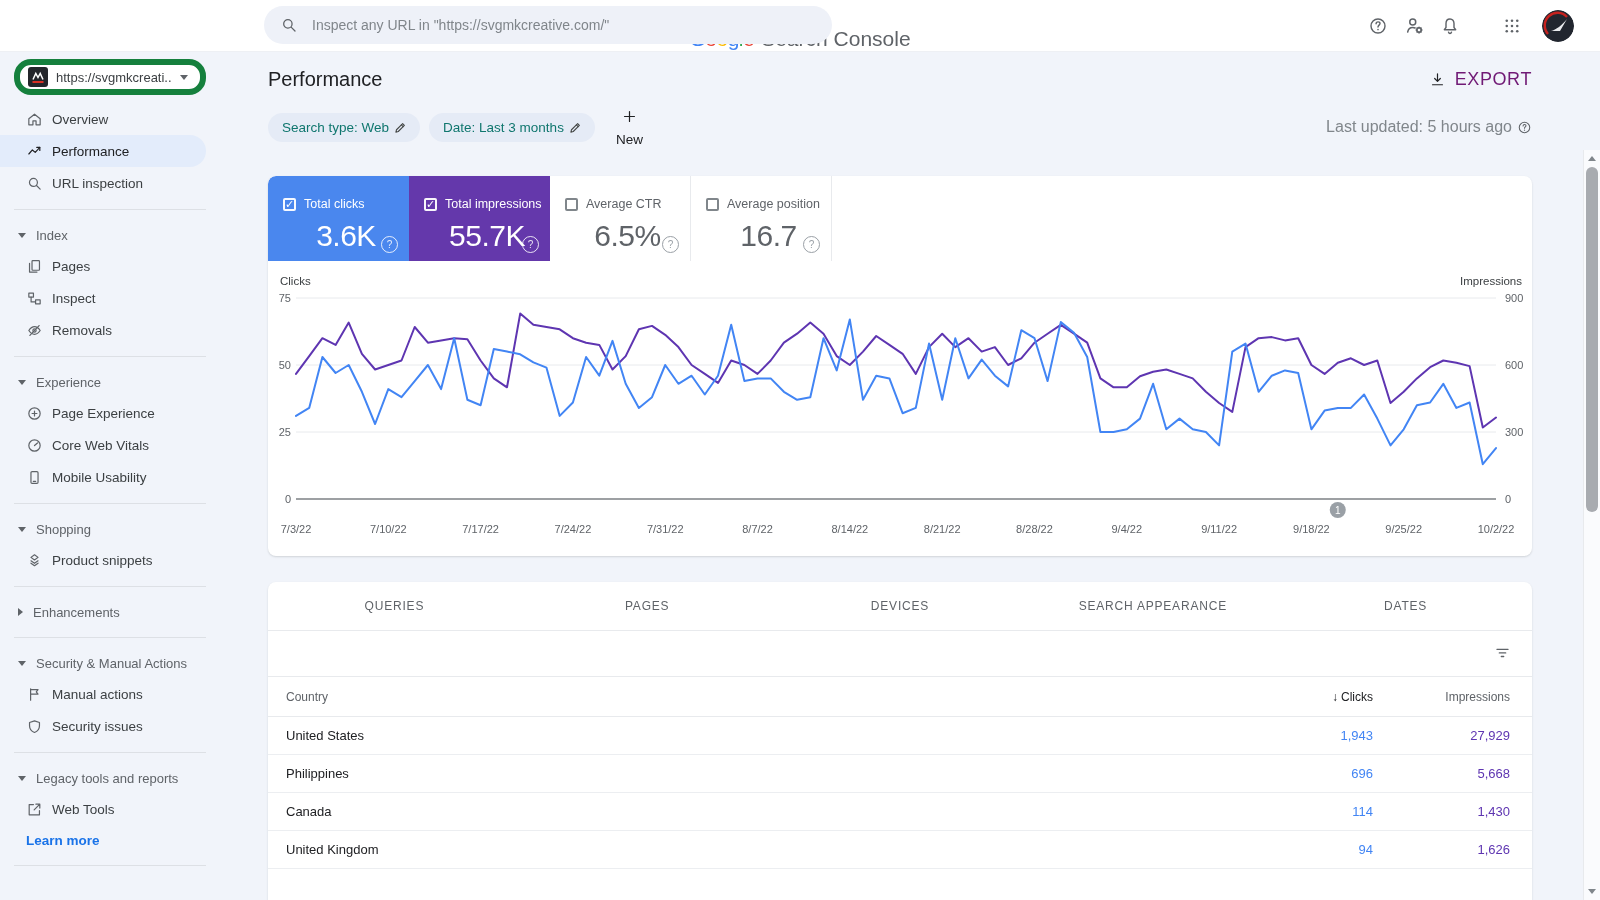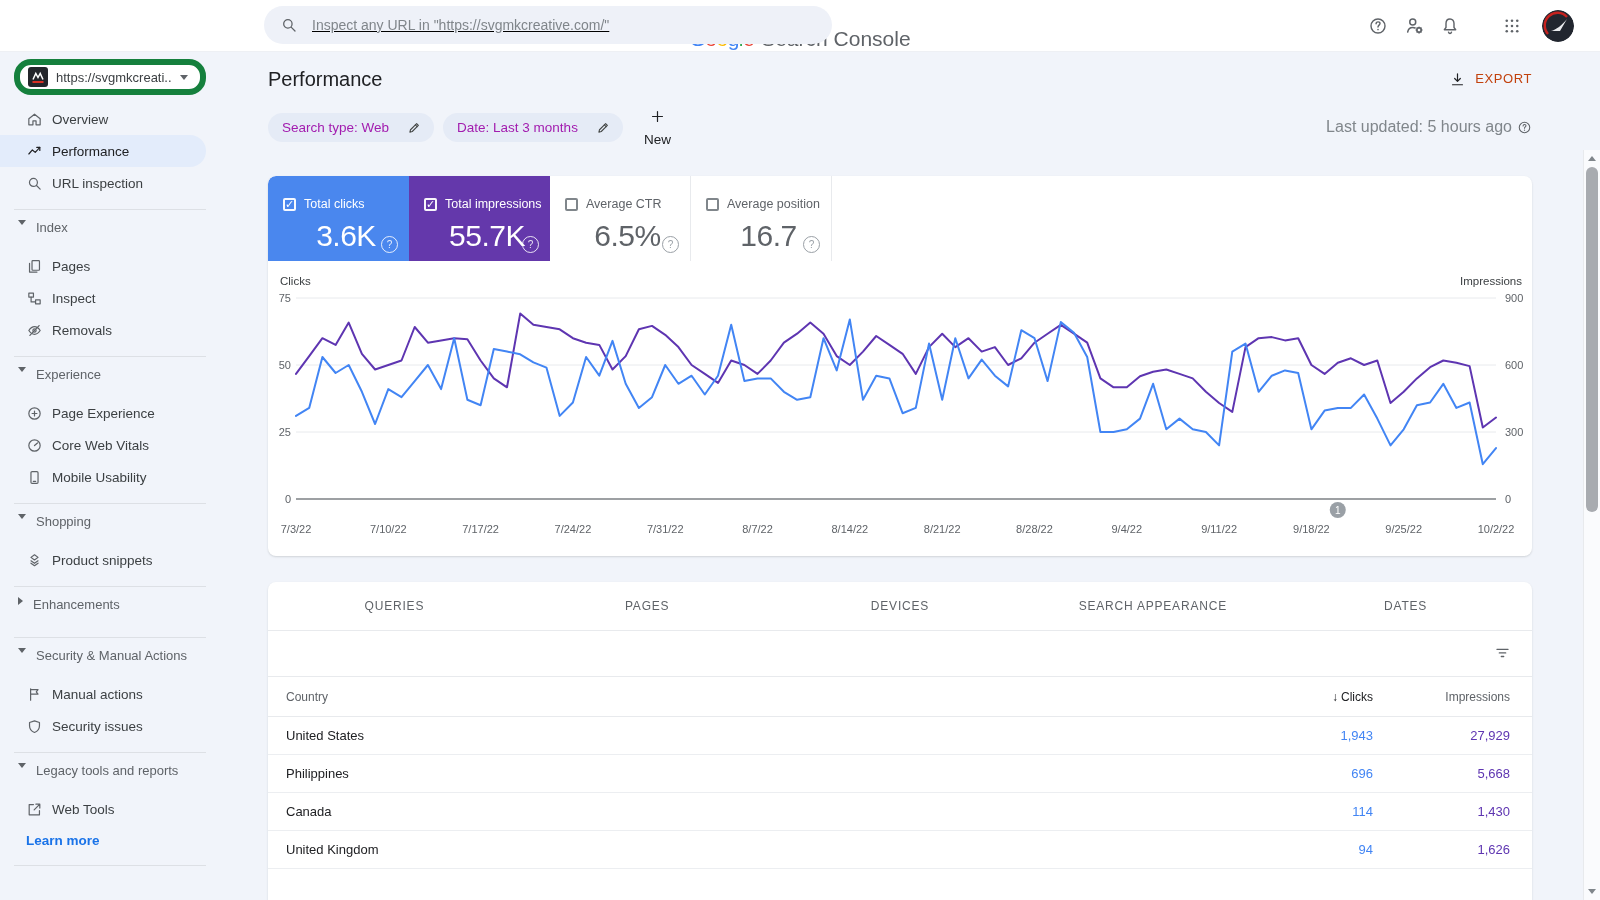--- a/index.html
+++ b/index.html
@@ -8,48 +8,48 @@
   .icon{display:inline-flex;align-items:center;justify-content:center;color:#5f6368;flex:none;}
   button{font-family:inherit;background:none;border:none;padding:0;cursor:pointer;}
 
   
   .topbar{position:absolute;top:0;left:0;width:1600px;height:51px;background:#fff;border-bottom:1px solid #eef0f4;display:flex;align-items:center;z-index:5;flex-direction:column;}
   .hamburger{margin:0 12px 0 18px;width:32px;height:32px;display:flex;align-items:center;justify-content:center;}
   .logo{display:flex;align-items:baseline;gap:7px;white-space:nowrap;}
   .logo-google{font-size:21px;font-weight:500;letter-spacing:-.5px;}
   .logo-suffix{font-size:21px;color:#5f6368;font-weight:400;}
   .searchbar{position:absolute;left:264px;top:6px;width:568px;height:38px;background:#eef1f8;border-radius:20px;display:flex;align-items:center;padding:0 16px;box-sizing:border-box;gap:12px;}
-  .search-input{flex:1;border:none;background:transparent;outline:none;font-size:14px;color:#000000;font-family:inherit;text-decoration:underline;}
+  .search-input{flex:1;border:none;background:transparent;outline:none;font-size:14px;color:#be185d;font-family:inherit;}
   .search-input::placeholder{color:#80868b;}
   .topbar-right{position:absolute;right:26px;top:0;height:51px;display:flex;align-items:center;}
   .tb-btn{width:36px;height:36px;display:flex;align-items:center;justify-content:center;border-radius:50%;}
   .tb-gap{width:26px;}
   .avatar{width:32px;height:32px;border-radius:50%;overflow:hidden;margin-left:12px;}
 
   
   .sidebar{position:absolute;left:0;top:51px;width:248px;bottom:0;}
   .property-selector{margin:8px 0 6px 14px;width:192px;height:36px;border:6px solid #15803d;border-radius:17px;background:#fff;display:flex;align-items:center;padding:0 12px 0 8px;box-sizing:border-box;gap:8px;}
   .property-label{font-size:13px;color:#3c4043;flex:1;text-align:left;white-space:nowrap;overflow:hidden;}
   .caret-down{width:0;height:0;border-left:4px solid transparent;border-right:4px solid transparent;border-top:5px solid #5f6368;}
   .caret-right{width:0;height:0;border-top:4px solid transparent;border-bottom:4px solid transparent;border-left:5px solid #5f6368;}
   .nav{margin-top:8px;}
   .nav-item{display:flex;align-items:center;height:32px;width:206px;padding-left:26px;box-sizing:border-box;gap:9px;border-radius:0 16px 16px 0;font-size:13.5px;color:#3c4043;}
   .nav-item.selected{background:#e3ecfb;color:#202124;font-weight:500;}
   .nav-item.selected .icon{color:#202124;}
-  .nav-header{display:flex;align-items:flex-start;height:30px;padding-left:18px;gap:10px;font-size:13px;color:#5f6368;}
+  .nav-header{display:flex;align-items:center;height:30px;padding-left:18px;gap:10px;font-size:13px;color:#5f6368;}
   .nav-divider{height:1px;background:#dde0e5;margin:10px 0 10px 14px;width:192px;}
   .learn-more{display:flex;align-items:center;height:30px;padding-left:26px;font-size:13.5px;color:#1a73e8;font-weight:700;}
 
   
   .content{position:absolute;left:268px;top:51px;width:1264px;}
   .page-header{display:flex;align-items:center;justify-content:space-between;height:40px;margin-top:8px;}
   .page-title{font-size:20px;font-weight:400;color:#202124;}
-  .export-btn{display:flex;align-items:flex-start;gap:9px;font-size:13px;letter-spacing:.6px;font-weight:500;color:#c2410c;}
+  .export-btn{display:flex;align-items:center;gap:9px;font-size:18px;letter-spacing:.6px;font-weight:500;color:#701a75;}
   .filter-bar{display:flex;align-items:center;margin-top:13px;height:30px;}
-  .chip{display:flex;align-items:center;height:29px;border-radius:15px;background:#e5ebf6;padding:0 12px 0 14px;gap:18px;font-size:13.5px;color:#a21caf;margin-right:9px;text-align:right;}
+  .chip{display:flex;align-items:center;height:29px;border-radius:15px;background:#e5ebf6;padding:0 12px 0 14px;gap:4px;font-size:13.5px;color:#0f766e;margin-right:9px;text-align:right;}
   .new-btn{display:flex;align-items:center;gap:7px;margin-left:12px;font-size:13.5px;color:#202124;flex-direction:column;}
   .last-updated{margin-left:auto;display:flex;align-items:center;gap:5px;font-size:16px;color:#80868b;}
 
   .panel{background:#fff;border-radius:8px;box-shadow:0 1px 2px rgba(60,64,67,.18);}
   .chart-panel{margin-top:34px;height:380px;overflow:hidden;position:relative;}
   .metrics{display:flex;height:85px;}
   .metric{position:relative;width:141px;box-sizing:border-box;padding:13px 0 0 15px;flex:none;}
   .metric.colored{color:#fff;}
   .metric.plain{border-right:1px solid #e8eaed;color:#5f6368;}
   .metric-top{display:flex;align-items:center;gap:8px;font-size:12.5px;font-weight:500;white-space:nowrap;}

